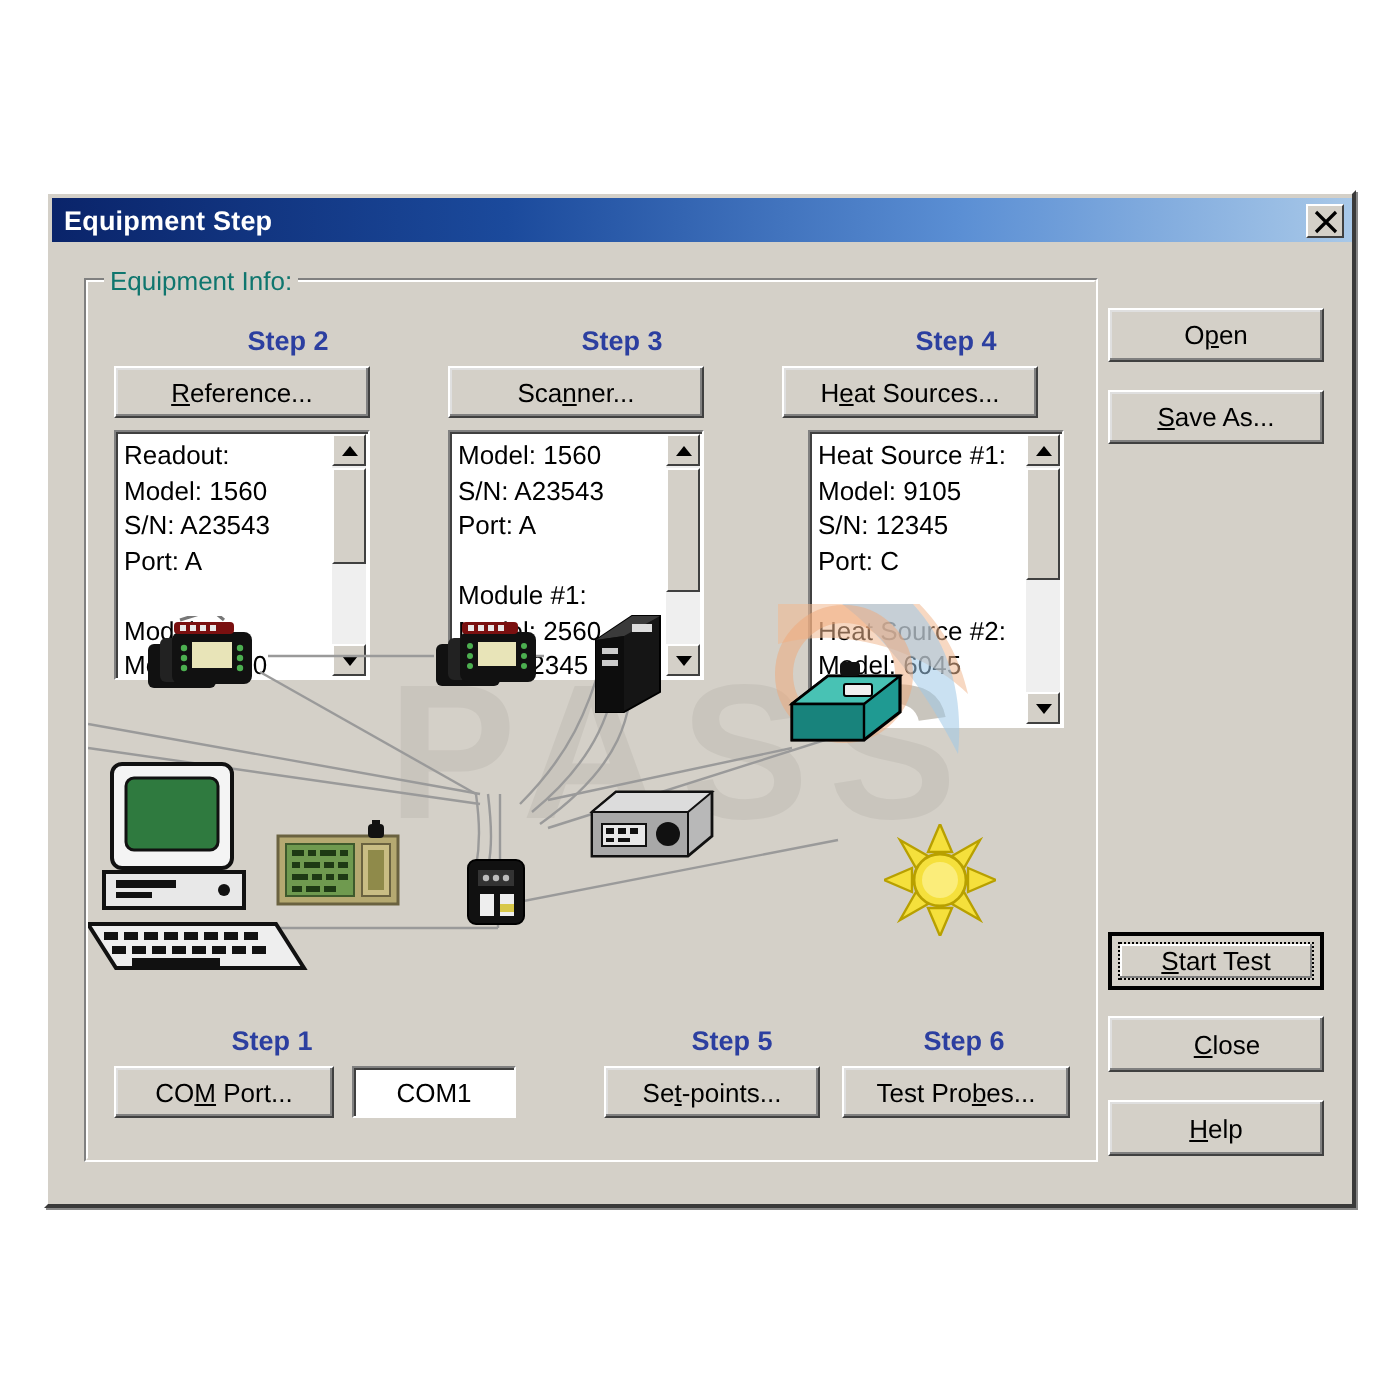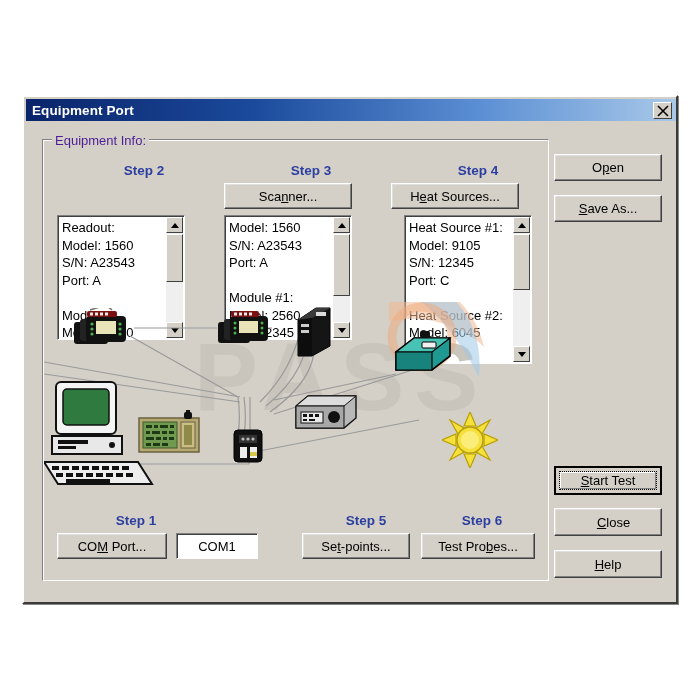--- a/index.html
+++ b/index.html
@@ -74,21 +74,21 @@
     border-right-color: transparent;
     border-bottom-color: transparent;
     pointer-events: none;
   }
   .groupbox-label {
     position: absolute;
     left: 28px; top: 36px;
     background: #d4d0c8;
     padding: 0 3px;
     font-size: 13px;
-    color: #4c1d95;
+    color: #0f766e;
     white-space: nowrap;
   }
 
   
   .step-label {
     position: absolute;
     font-size: 13.5px;
     font-weight: bold;
     color: #2c3fa0;
     text-align: center;
@@ -233,37 +233,40 @@
   }
 </style>
 </head>
 <body>
 
 <div id="root">
 
   <div class="dialog">
 
     <div class="titlebar">
-      <span class="title-text">Equipment Port</span>
+      <span class="title-text">Equipment Step</span>
       <span class="titlebar-spacer"></span>
       <div class="close-btn">
         <span>
           <svg width="12" height="12" viewBox="0 0 12 12">
             <path d="M1 1 L11 11 M11 1 L1 11" stroke="#000" stroke-width="1.6" fill="none"></path>
           </svg>
         </span>
       </div>
     </div>
 
     <div class="groupbox">
       <div class="groupbox-inner"></div>
     </div>
     <div class="groupbox-label">Equipment Info:</div>
 
     <div class="step-label" style="left:55px; top:66px; width:130px;">Step 2</div>
+    <div class="btn" style="left:33px; top:86px; width:128px; height:26px;">
+      <span><u>R</u>eference...</span>
+    </div>
     <div class="listbox" style="left:33px; top:118px; width:128px; height:125px;">
       <div class="lb-text">Readout:
 Model: 1560
 S/N: A23543
 Port: A
 
 Module:
 Model: 2560</div>
       <div class="sb">
         <div class="sb-btn sb-up">

